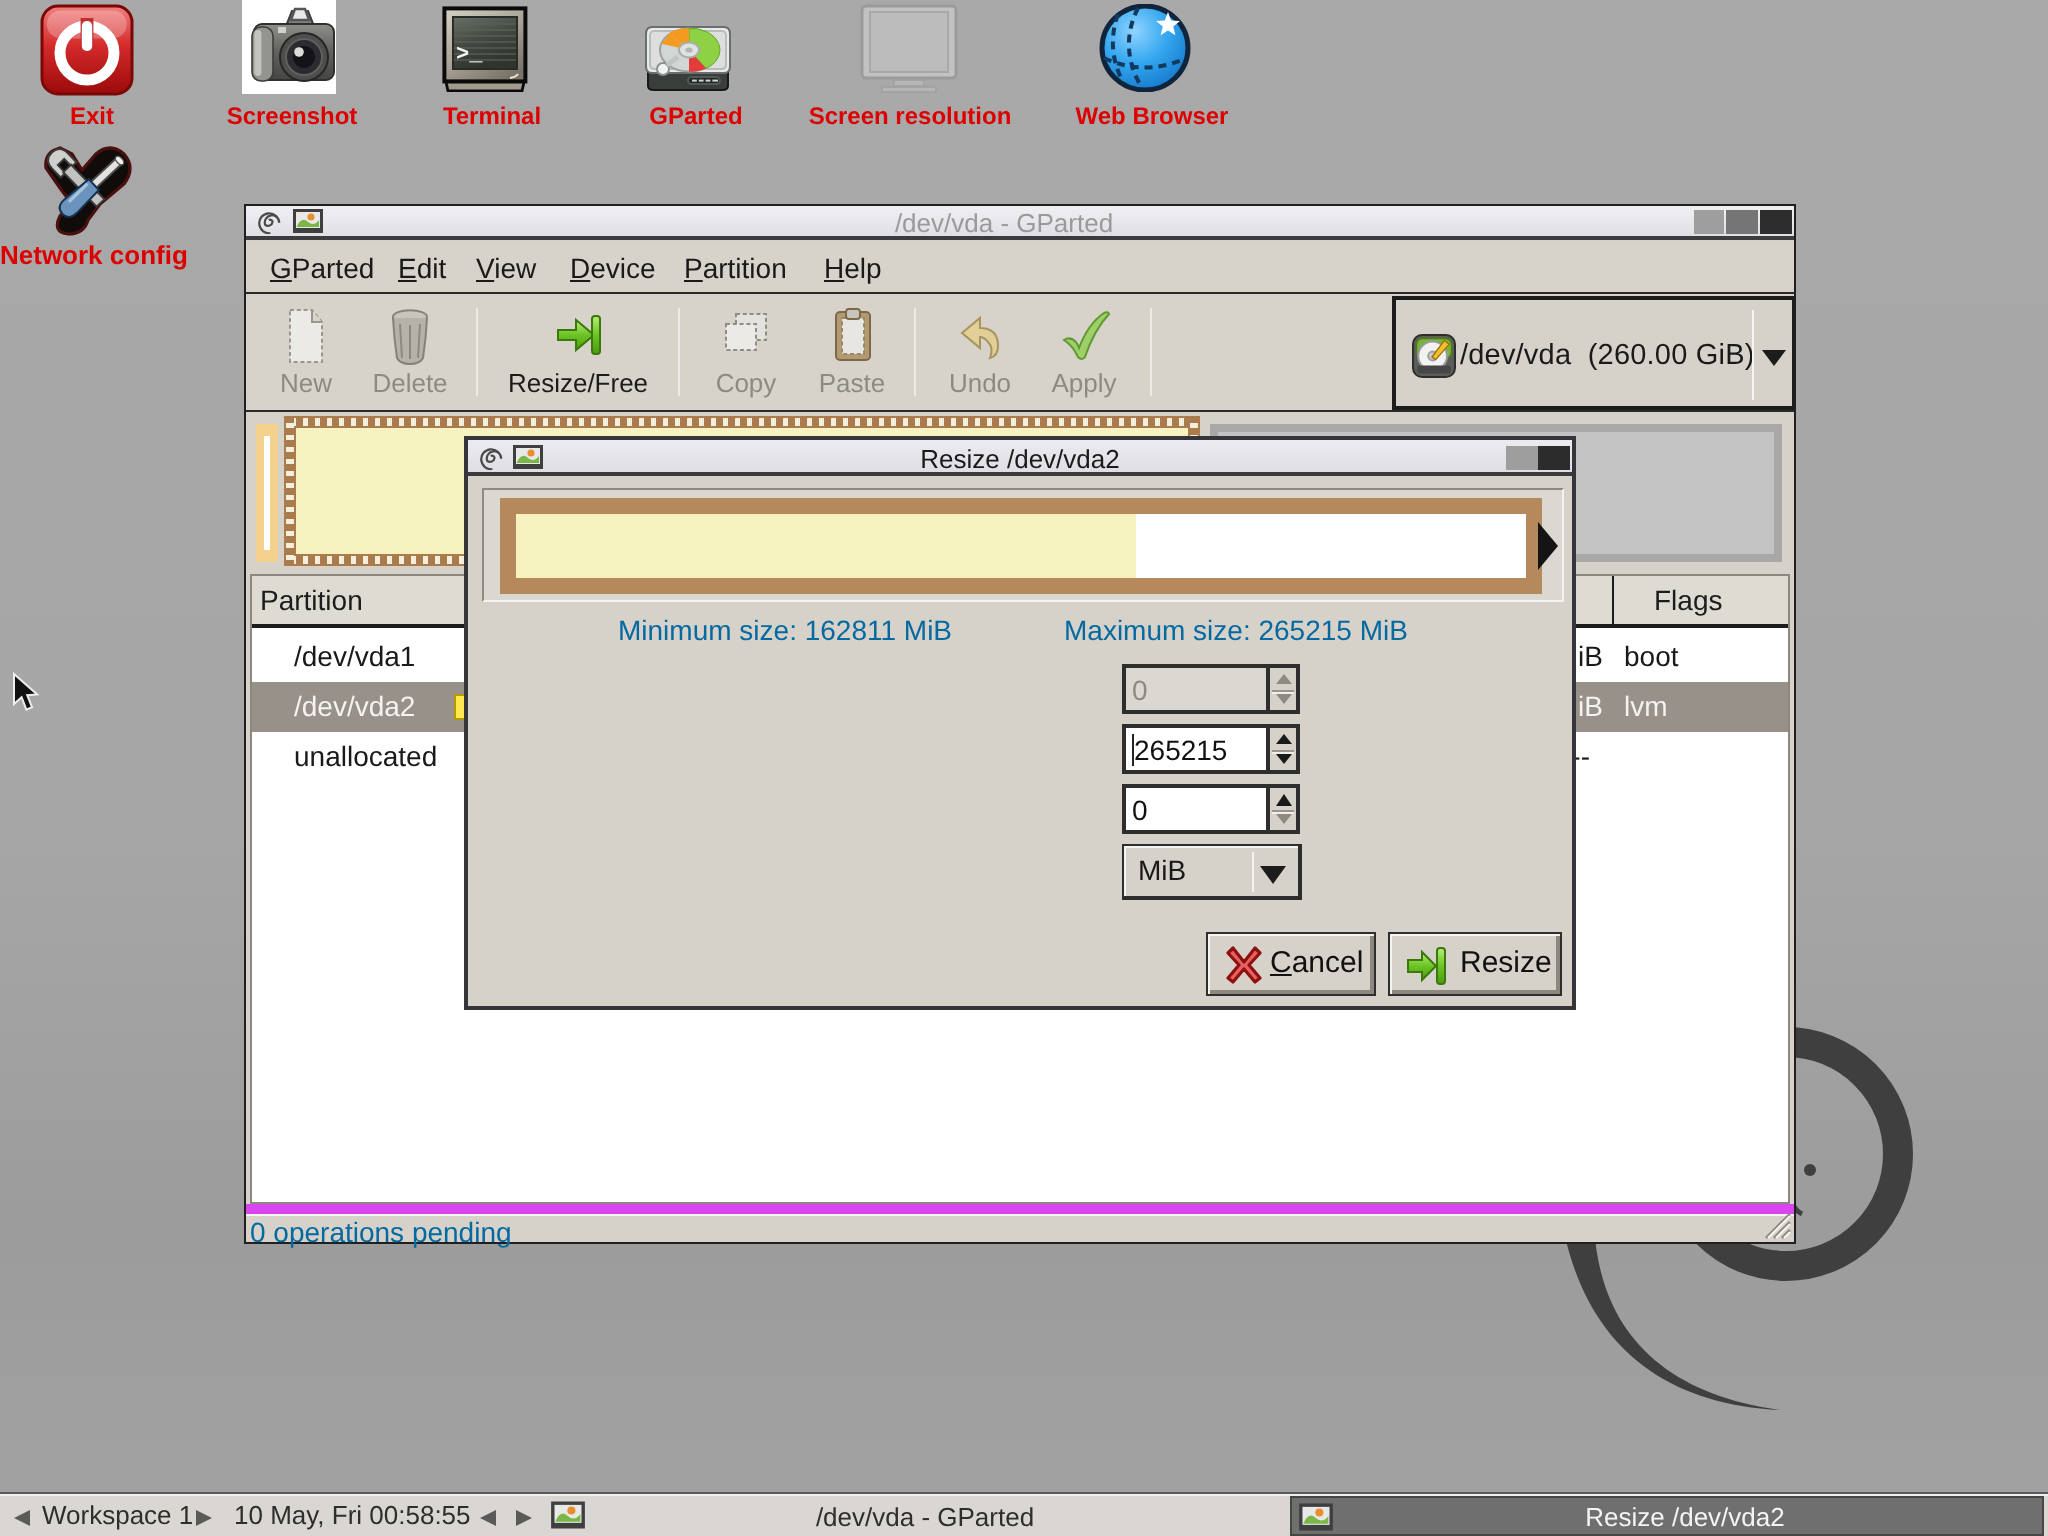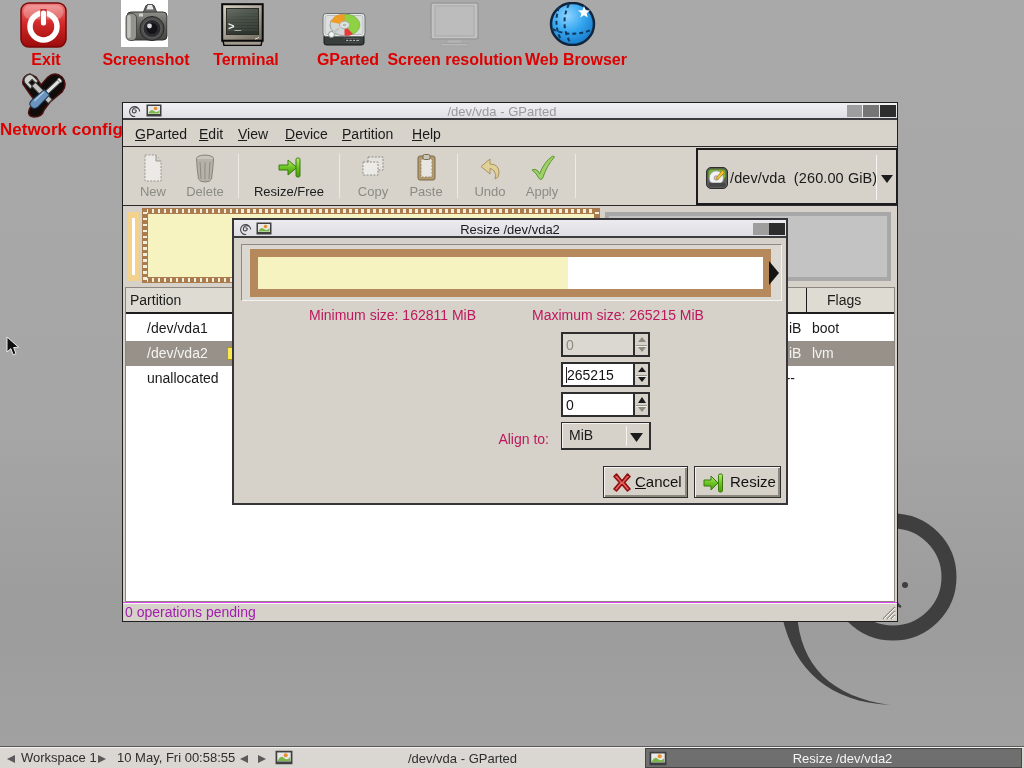--- a/index.html
+++ b/index.html
@@ -3,21 +3,21 @@
 <meta charset="utf-8">
 <style>
 * { margin:0; padding:0; box-sizing:border-box; }
 html,body { width:1024px; height:768px; overflow:hidden; }
 body {
   font-family:"Liberation Sans", sans-serif;
   background:linear-gradient(180deg,#a9a9a9 0%,#a6a6a6 55%,#9c9c9c 80%,#a2a2a2 100%);
   position:relative;
 }
 .abs { position:absolute; }
-.icon-label { position:absolute; color:#dd0000; font-weight:bold; font-size:16px; text-align:center; white-space:nowrap; }
+.icon-label { position:absolute; color:#dd0000; font-weight:bold; font-size:12px; text-align:center; white-space:nowrap; }
 
 #win {
   position:absolute; left:122px; top:102px; width:776px; height:520px;
   background:#d6d2ca; border:1px solid #1f1f1f; z-index:2;
 }
 #win-title {
   position:absolute; left:0; top:0; width:100%; height:17px;
   background:linear-gradient(180deg,#f0f0f4,#dfdfe5);
   border-bottom:2px solid #3c3c3e;
 }
@@ -38,39 +38,39 @@
 #combo {
   position:absolute; right:0px; top:0px; width:201px; height:57px;
   background:#d6d2ca; border:2px solid #1c1c1c; border-right-width:1px;
 }
 #graphic { position:absolute; left:0; top:103px; width:774px; height:81px; background:#d6d2ca; }
 #plist { position:absolute; left:2px; top:184px; width:770px; height:315px; background:#ffffff; border:1px solid #8c8880; }
 #phead { position:absolute; left:0; top:0; width:100%; height:26px; background:#dedbd3; border-bottom:2px solid #1c1c1c; font-size:14px; color:#1c1c1c; }
 .prow { position:absolute; left:0; width:100%; height:25px; font-size:14px; color:#1a1a1a; }
 #statusbar {
   position:absolute; left:0; bottom:0; width:100%; height:19px;
-  background:#d6d2ca; border-top:1px solid #d946ef; box-shadow:inset 0 1px 0 #f6f5f2;
-  font-size:14px; color:#a21caf;
+  background:#d6d2ca; border-top:5px solid #d946ef; box-shadow:inset 0 1px 0 #f6f5f2;
+  font-size:14px; color:#0369a1;
 }
 
 #dlg {
   position:absolute; left:232px; top:218px; width:556px; height:287px;
   background:#d6d2ca; border:2px solid #35353a; z-index:3;
 }
 #dlg-title {
   position:absolute; left:0; top:0; width:100%; height:18px;
   background:linear-gradient(180deg,#ebebf0,#dedee4);
   border-bottom:2px solid #3c3c3e;
 }
 #dlg-title .ttxt { position:absolute; width:100%; text-align:center; top:2px; font-size:13px; color:#1a1a1a; }
 .fld { position:absolute; width:89px; height:25px; background:#fff; border:2px solid #2e2e2e; font-size:14px; color:#111; }
 .fld .val { position:absolute; left:3px; top:3px; }
 .spin { position:absolute; right:0; top:0; width:15px; height:100%; border-left:2px solid #2e2e2e; background:#d6d2ca; }
 .spin i { position:absolute; left:1px; right:1px; top:50%; height:1px; background:#9a968e; box-shadow:0 1px 0 #f0efeb; }
-.dlbl { position:absolute; font-size:14px; color:#be185d; text-align:right; }
+.dlbl { position:absolute; font-size:14px; color:#0369a1; text-align:right; }
 .btn { position:absolute; height:32px; background:#d6d2ca; border:1px solid #2e2e2e;
   box-shadow:inset 1px 1px 0 #f4f3ef, inset -2px -2px 0 #8c887e; font-size:15px; color:#111; }
 
 #taskbar {
   position:absolute; left:0; bottom:0; width:1024px; height:22px;
   background:#dad7d2; border-top:1px solid #5a5a5a; box-shadow:inset 0 1px 0 #f2f1ee;
   z-index:5; font-size:13px; color:#2e2e2e;
 }
 </style>
 </head>
@@ -195,21 +195,21 @@
       <path d="M18.5 3 Q18.5 -3 24 -3 Q29.5 -3 29.5 3 L29.5 9 L26.2 9 L26.2 3.6 L21.8 3.6 L21.8 9 L18.5 9 Z" fill="#cfcfcb" stroke="#3a3a3a" stroke-width="1"></path>
       <rect x="21.3" y="8" width="5.4" height="24" fill="#c2c2be" stroke="#3a3a3a" stroke-width="1"></rect>
     </g>
     <g transform="rotate(47 24 23)">
       <rect x="22" y="1" width="4" height="19" fill="#e2e2de" stroke="#4a4a4a" stroke-width="1"></rect>
       <path d="M20.3 19 L27.7 19 L28.6 35 Q28.6 40.5 24 40.5 Q19.4 40.5 19.4 35 Z" fill="#6a93be" stroke="#16324e" stroke-width="1"></path>
       <path d="M21.5 21 L21.8 34" stroke="#a8c4dc" stroke-width="1.6" fill="none"></path>
       <ellipse cx="24" cy="1.4" rx="2.6" ry="1.5" fill="#f0f0ec" stroke="#555" stroke-width="0.7"></ellipse>
     </g>
   </svg>
-  <div class="icon-label" style="left:0px;top:120px;width:92px;font-size:17px">Network config</div>
+  <div class="icon-label" style="left:0px;top:120px;width:92px;font-size:13px">Network config</div>
 </div>
 
 <div id="swirl"></div>
 
 <div id="win">
   <div id="win-title">
       <div class="ttxt">/dev/vda - GParted</div>
     <svg class="abs" style="left:5px;top:2px" width="13" height="12" viewBox="0 0 13 12">
       <path d="M7.2 11.6 A 5 5 0 1 1 11.6 6.4 A 3.6 3.6 0 1 0 4.6 7.4 A 2.3 2.3 0 0 0 8.3 5.9 A 1.2 1.2 0 0 0 6.4 5.1" fill="none" stroke="#4a4a4a" stroke-width="1.1"></path>
     </svg>
@@ -413,21 +413,20 @@
         <i></i>
       <svg class="abs" style="left:3px;top:2.5px" width="8" height="6" viewBox="0 0 8 6">
           <path d="M0 6 L8 6 L4 0 Z" fill="#1a1a1a"></path>
         </svg>
       <svg class="abs" style="left:3px;bottom:3px" width="8" height="5" viewBox="0 0 8 5">
           <path d="M0 0 L8 0 L4 5 Z" fill="#8e8a82"></path>
         </svg>
     </span>
   </div>
 
-  <span class="dlbl" style="left:75px;top:211px;width:240px">Align to:</span>
   <div class="abs" style="left:327px;top:202px;width:90px;height:28px;background:#d6d2ca;border:1px solid #2e2e2e;border-bottom-width:2px;border-right-width:2px;box-shadow:inset 1px 1px 0 #f4f3ef">
     <span class="abs" style="left:7px;top:4px;font-size:14px;color:#1a1a1a">MiB</span>
     <span class="abs" style="right:22px;top:3px;width:1px;height:20px;background:#f4f3ef"></span>
     <svg class="abs" style="right:6px;top:10px" width="13" height="9" viewBox="0 0 13 9">
         <path d="M0 0 L13 0 L6.5 9 Z" fill="#1c1c1c"></path>
       </svg>
   </div>
 
   <div class="btn" style="left:369px;top:246px;width:85px">
     <svg class="abs" style="left:9px;top:6px" width="18" height="19" viewBox="0 0 18 19">

